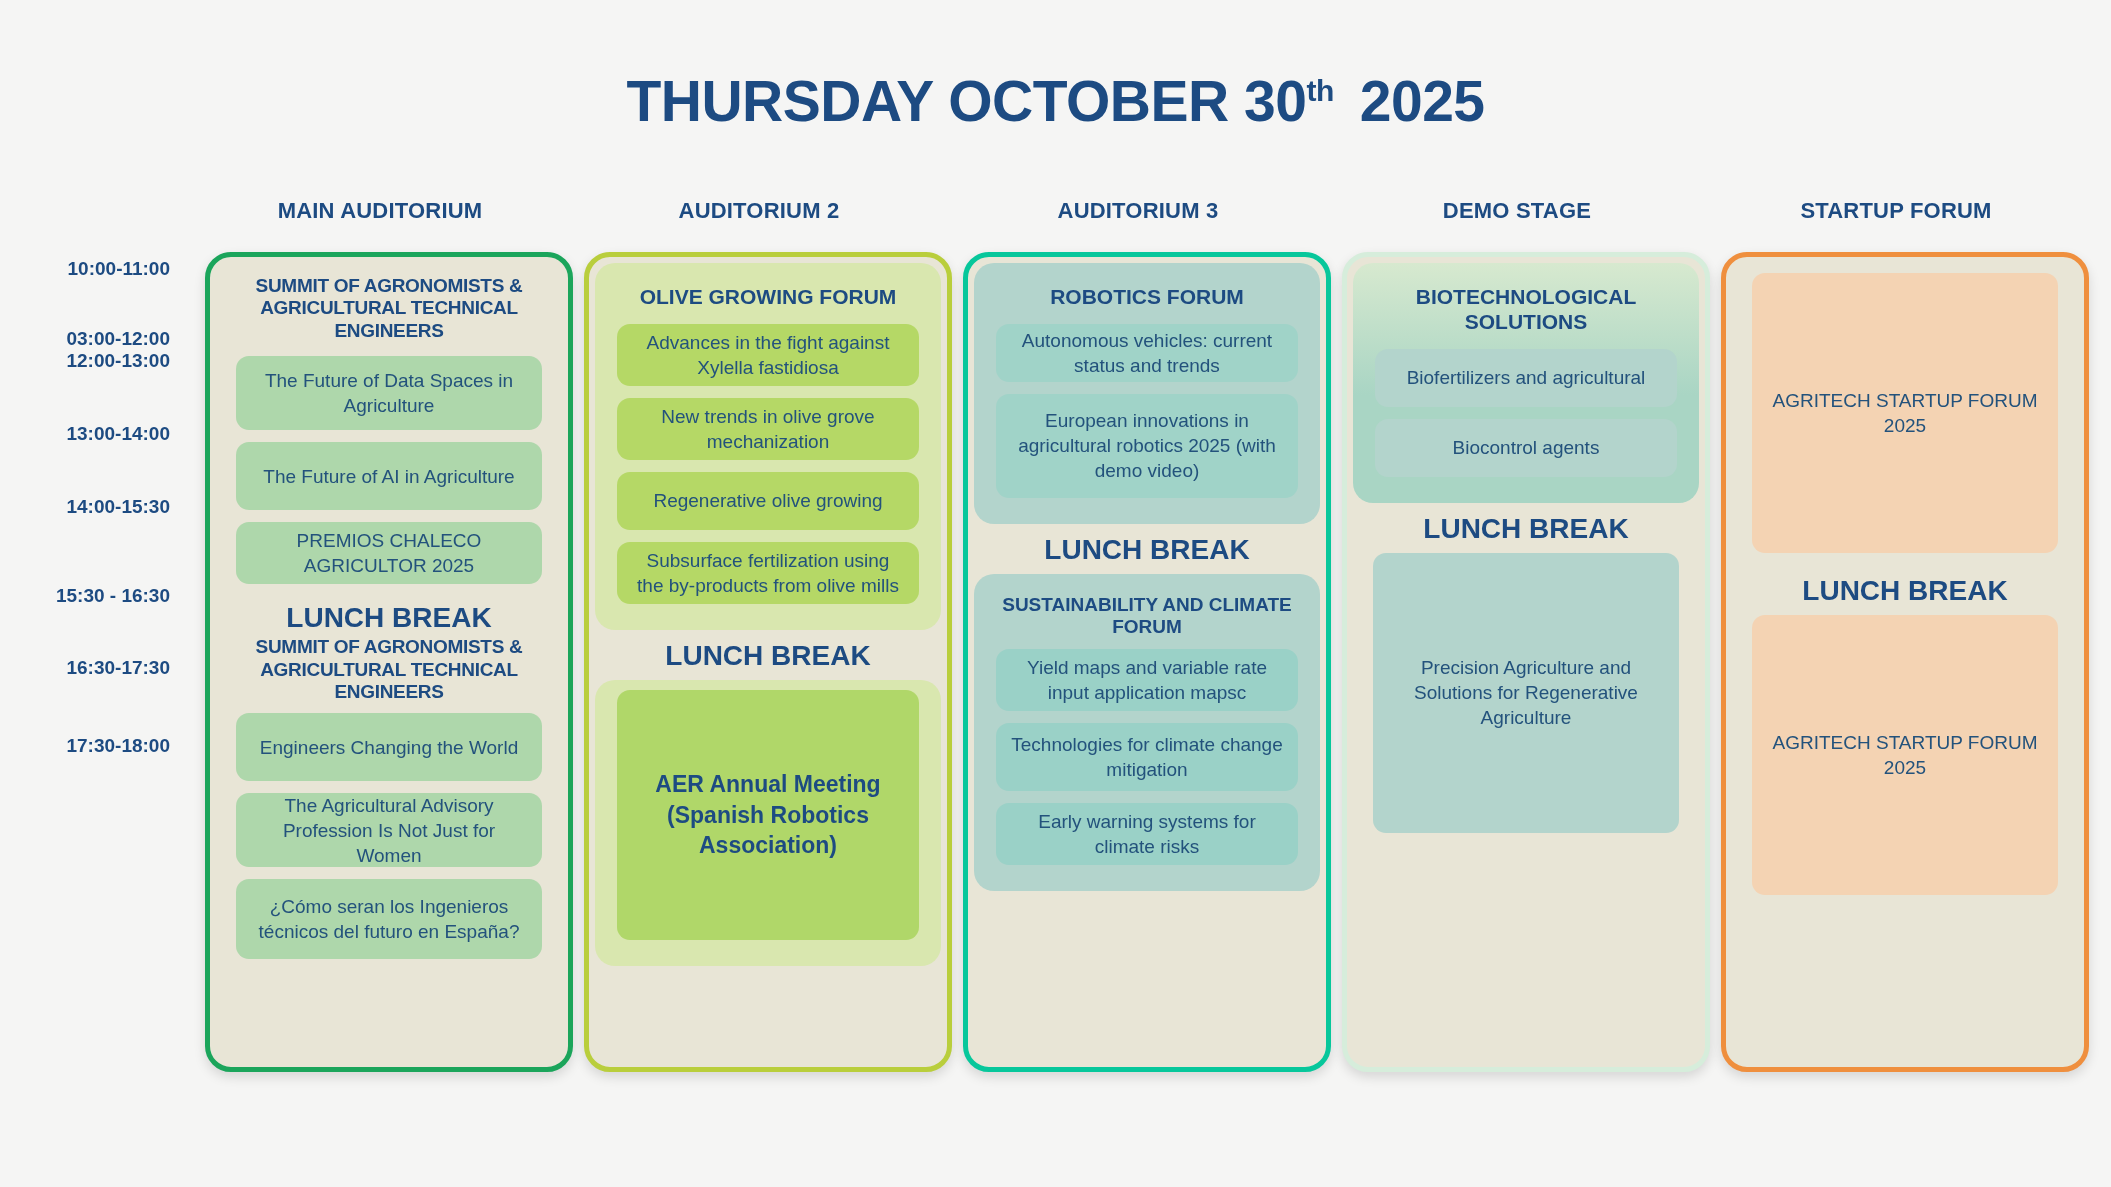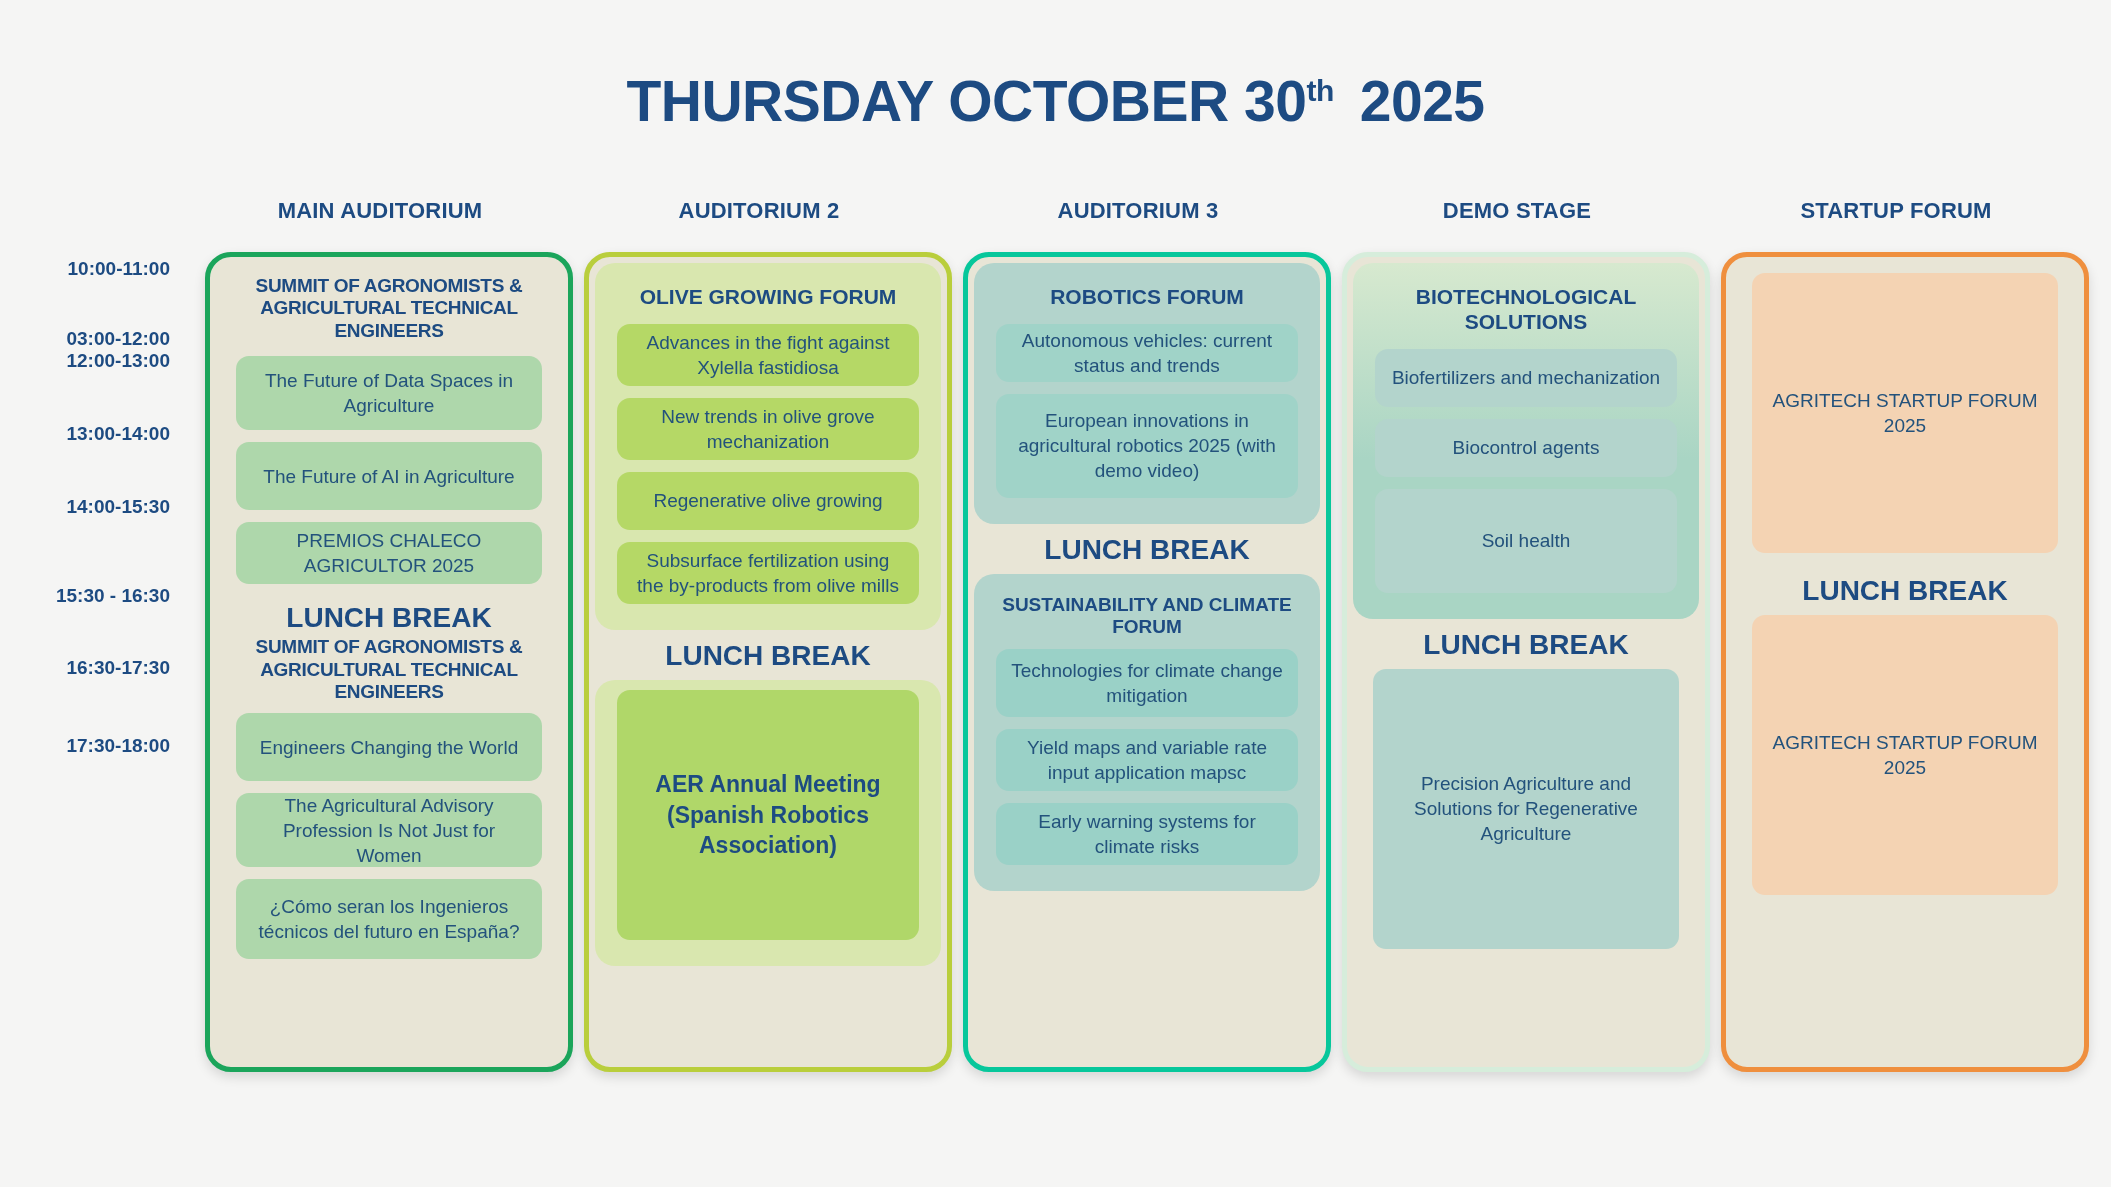--- a/index.html
+++ b/index.html
@@ -241,32 +241,31 @@
 
   <div class="track t-aud3">
     <div class="panel p-aud3">
       <div class="forum-title">ROBOTICS FORUM</div>
       <div class="session s-teal h58">Autonomous vehicles: current status and trends</div>
       <div class="session s-teal h104">European innovations in agricultural robotics 2025 (with demo video)</div>
     </div>
     <div class="lunch">LUNCH BREAK</div>
     <div class="panel p-aud3">
       <div class="forum-title small">SUSTAINABILITY AND CLIMATE FORUM</div>
+      <div class="session s-teal2 h62">Yield maps and variable rate input application mapsc</div>
       <div class="session s-teal2 h68">Technologies for climate change mitigation</div>
-      <div class="session s-teal2 h62">Yield maps and variable rate input application mapsc</div>
       <div class="session s-teal2 h62">Early warning systems for climate risks</div>
     </div>
   </div>
 
   <div class="track t-demo">
     <div class="panel p-demo">
       <div class="forum-title">BIOTECHNOLOGICAL SOLUTIONS</div>
-      <div class="session s-mint h58">Biofertilizers and mechanization</div>
+      <div class="session s-mint h58">Biofertilizers and agricultural</div>
       <div class="session s-mint h58">Biocontrol agents</div>
-      <div class="session s-mint h104">Soil health</div>
     </div>
     <div class="lunch">LUNCH BREAK</div>
     <div class="panel p-plain">
       <div class="session s-mint h280">Precision Agriculture and Solutions for Regenerative Agriculture</div>
     </div>
   </div>
 
   <div class="track t-startup">
     <div class="panel p-plain">
       <div class="spacer-sm"></div>

